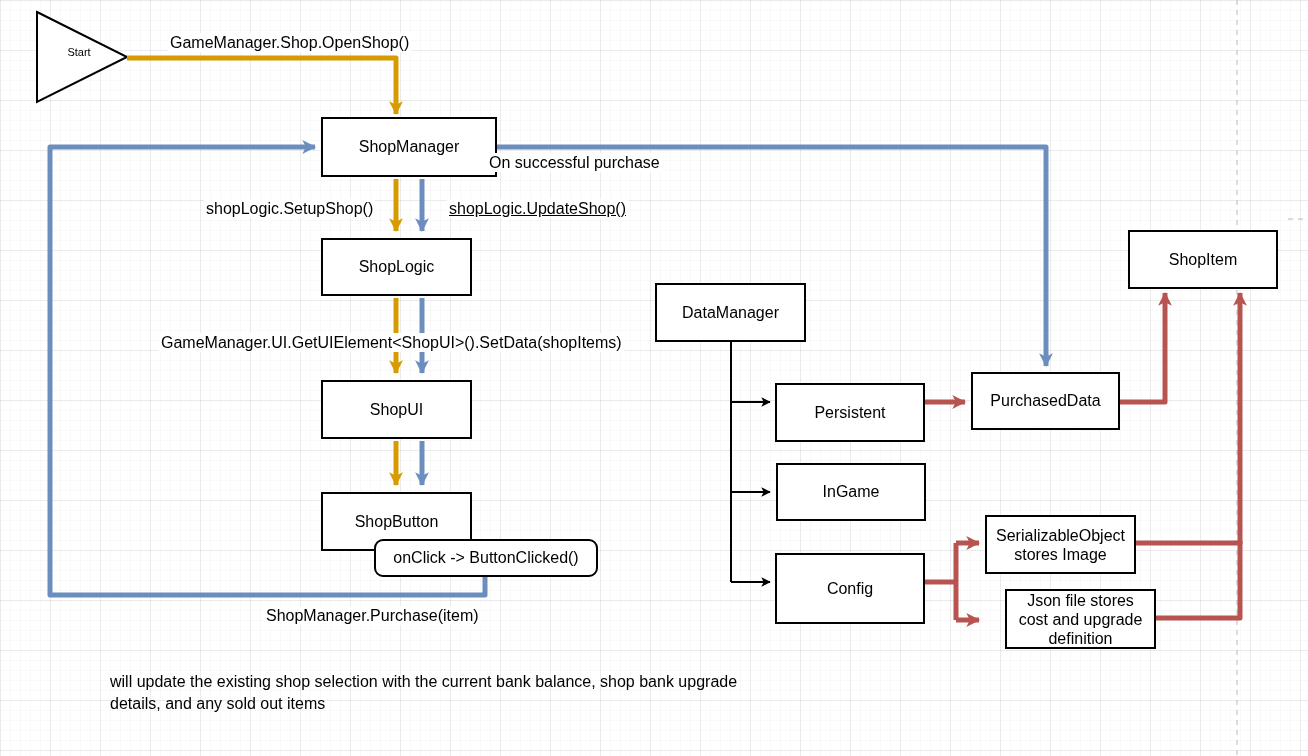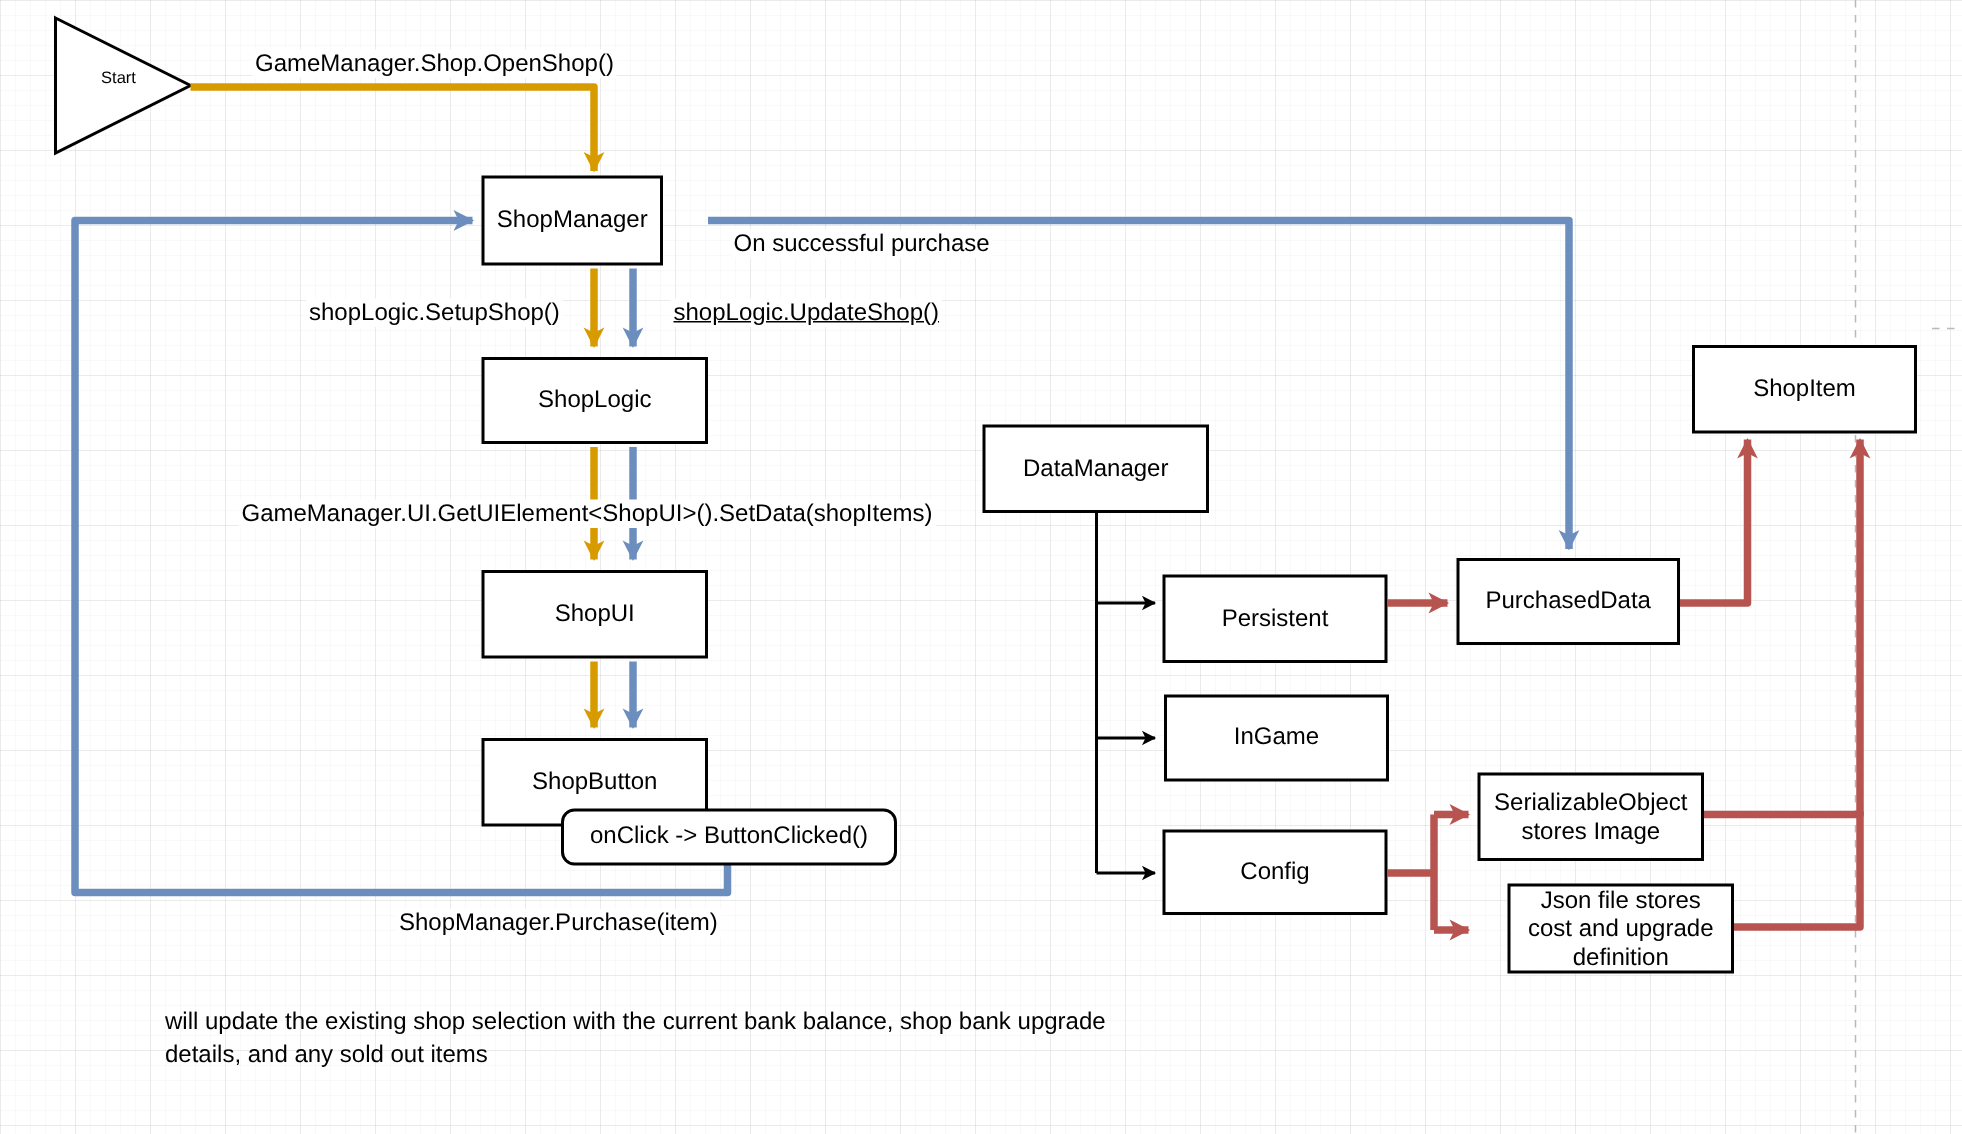--- a/index.html
+++ b/index.html
@@ -88,30 +88,30 @@
     <polyline points="925,582 956,582" fill="none" stroke-width="5" stroke="#B85450"></polyline>
     <polyline points="956,543 956,620" fill="none" stroke-width="5" stroke-linejoin="round" stroke="#B85450"></polyline>
     <polyline points="956,543 979,543" fill="none" stroke-width="5" marker-end="url(#ah-red)" stroke="#B85450"></polyline>
     <polyline points="956,620 979,620" fill="none" stroke-width="5" marker-end="url(#ah-red)" stroke="#B85450"></polyline>
     <polyline points="1136,543 1240,543 1240,293" fill="none" stroke-width="5" stroke-linejoin="round" marker-end="url(#ah-red)" stroke="#B85450"></polyline>
     <polyline points="1136,618 1240,618 1240,541" fill="none" stroke-width="5" stroke-linejoin="round" stroke="#B85450"></polyline>
   </svg>
 
   <div class="start-label" style="left:44px;top:46px;width:70px;">Start</div>
 
-  <div class="node" style="left:321px;top:117px;width:121px;height:60px;">ShopManager</div>
+  <div class="node" style="left:321px;top:117px;width:176px;height:60px;">ShopManager</div>
   <div class="node" style="left:321px;top:238px;width:151px;height:58px;">ShopLogic</div>
   <div class="node" style="left:321px;top:380px;width:151px;height:59px;">ShopUI</div>
   <div class="node" style="left:321px;top:492px;width:151px;height:59px;">ShopButton</div>
   <div class="node rounded" style="left:374px;top:539px;width:224px;height:38px;">onClick -&gt; ButtonClicked()</div>
 
   <div class="node" style="left:655px;top:283px;width:151px;height:59px;">DataManager</div>
   <div class="node" style="left:775px;top:383px;width:150px;height:59px;">Persistent</div>
   <div class="node" style="left:776px;top:463px;width:150px;height:58px;">InGame</div>
-  <div class="node" style="left:775px;top:553px;width:150px;height:57px;">Config</div>
+  <div class="node" style="left:775px;top:553px;width:150px;height:71px;">Config</div>
 
   <div class="node" style="left:971px;top:372px;width:149px;height:58px;">PurchasedData</div>
   <div class="node" style="left:1128px;top:230px;width:150px;height:59px;">ShopItem</div>
   <div class="node pad" style="left:985px;top:515px;width:151px;height:59px;">SerializableObject stores Image</div>
   <div class="node pad" style="left:985px;top:589px;width:151px;height:60px;margin-left:20px;">Json file stores cost and upgrade definition</div>
 
   <div class="edge-label" style="left:168px;top:33px;">GameManager.Shop.OpenShop()</div>
   <div class="edge-label" style="left:487px;top:153px;">On successful purchase</div>
   <div class="edge-label" style="left:204px;top:199px;">shopLogic.SetupShop()</div>
   <div class="edge-label" style="left:447px;top:199px;text-decoration:underline;">shopLogic.UpdateShop()</div>

